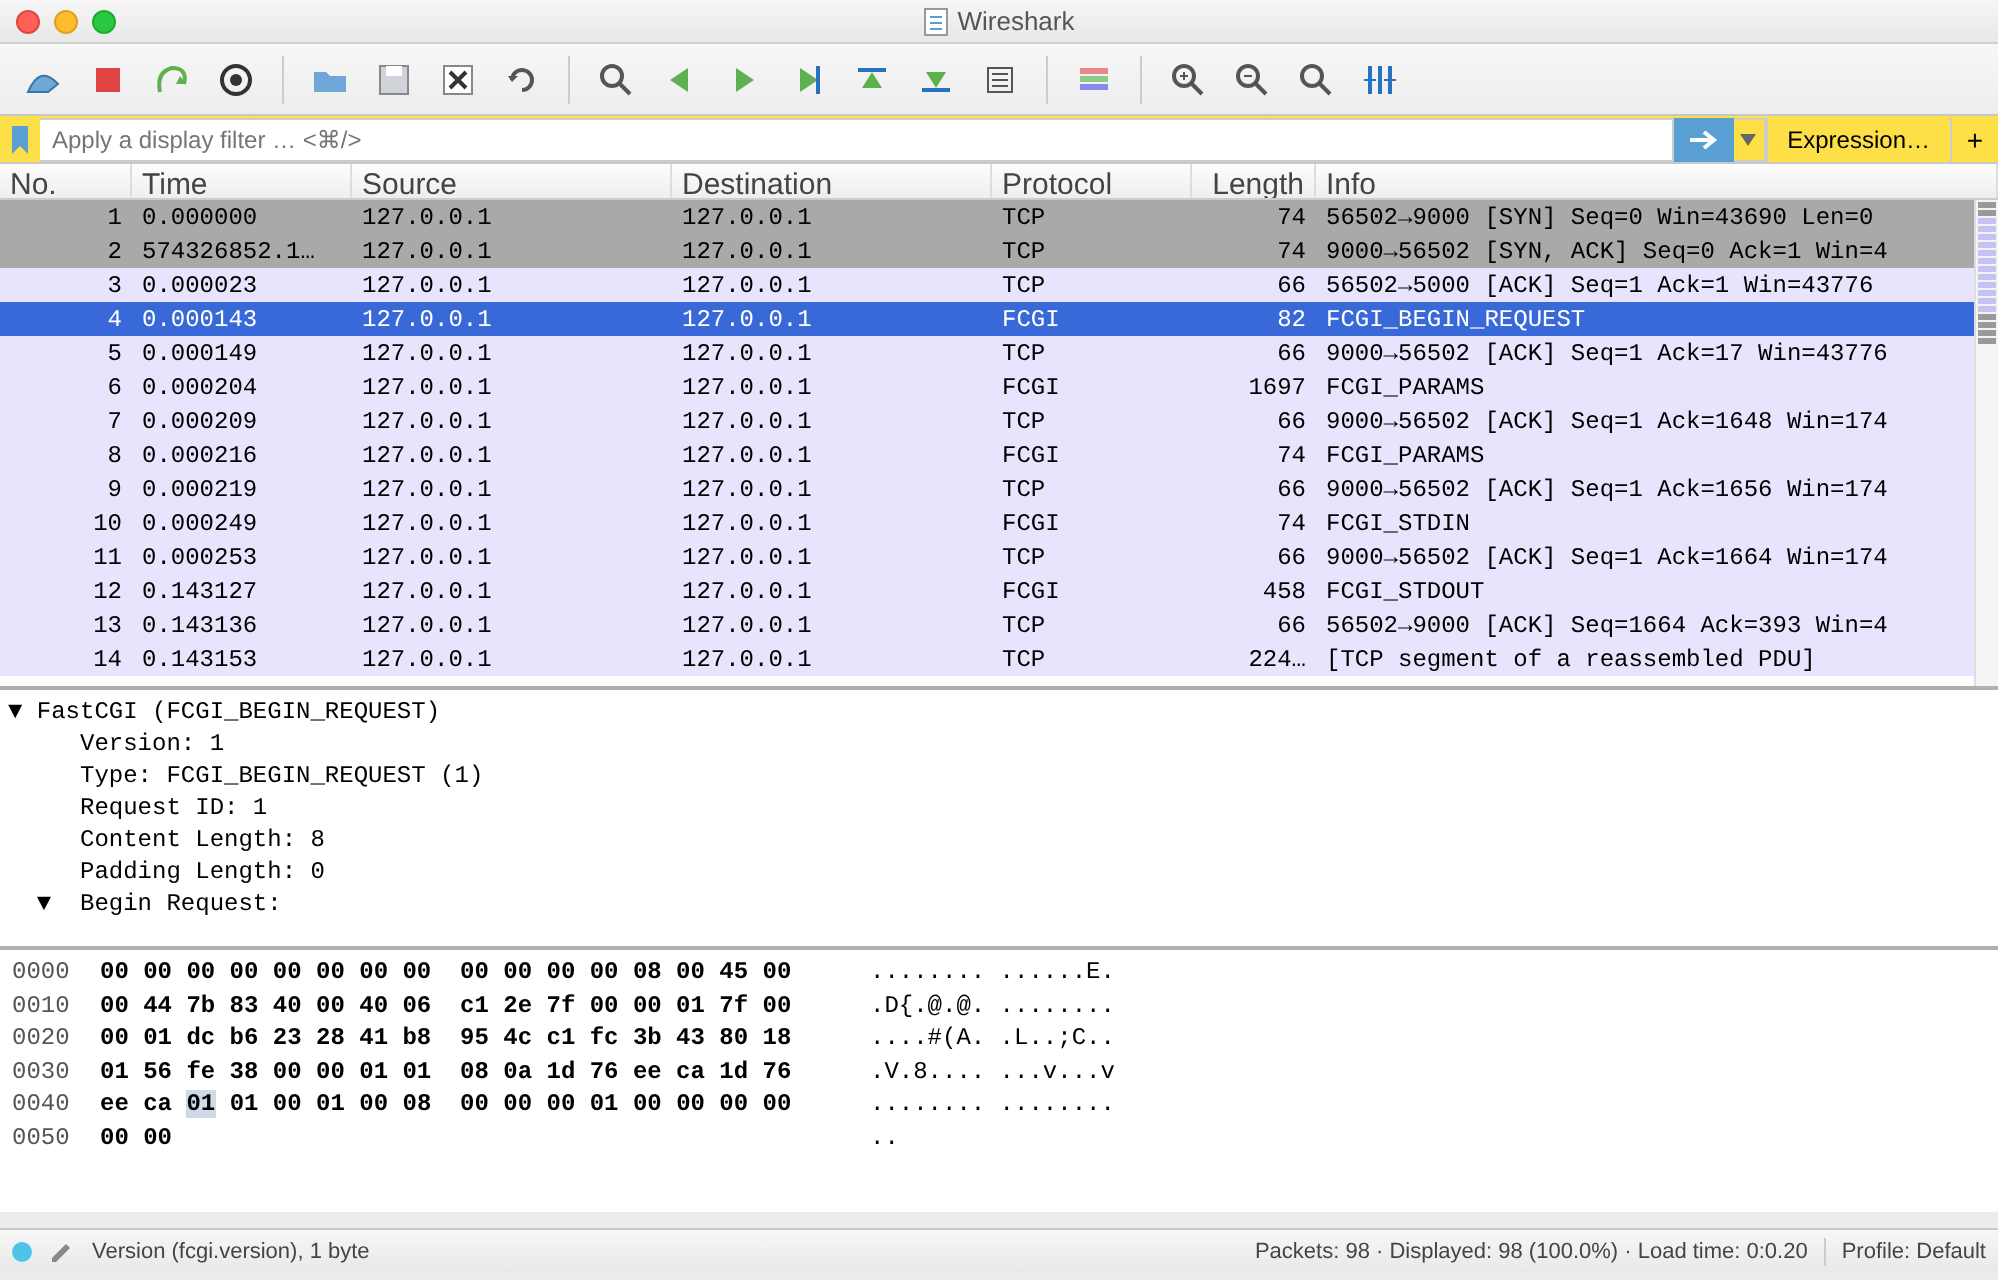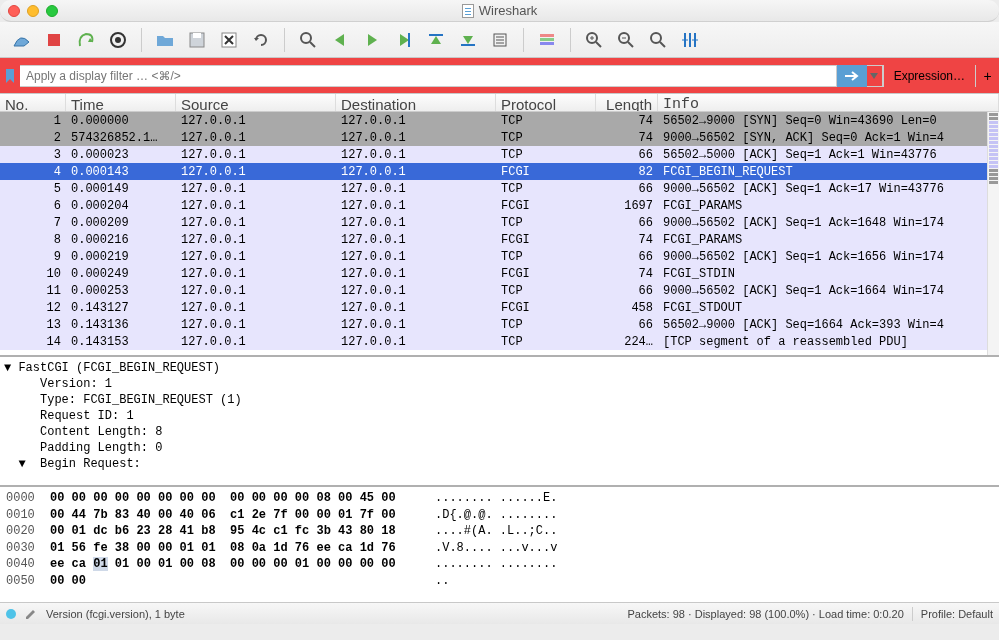--- a/index.html
+++ b/index.html
@@ -13,21 +13,20 @@
   position: relative;
 }
 .titlebar {
   height: 22px;
   background: linear-gradient(#f6f6f6, #e8e8e8);
   border-bottom: 1px solid #d0d0d0;
   display: flex;
   align-items: center;
   position: relative;
   justify-content: center;
-  border-radius: 11px;
 }
 .traffic-lights { position: absolute; left: 8px; display: flex; gap: 7px; }
 .tl { width: 12px; height: 12px; border-radius: 50%; }
 .tl.red { background: #ff5f57; border:1px solid #e24640;}
 .tl.yellow { background: #ffbd2e; border:1px solid #dfa023;}
 .tl.green { background: #28c940; border:1px solid #1dad2c;}
 .title-wrap { display:flex; align-items:center; gap:5px; color:#555; font-size:13px;}
 .doc-icon { width:12px; height:14px; background:#fff; border:1px solid #999; position:relative;}
 .doc-icon::after{content:""; position:absolute; left:2px; right:2px; top:3px; height:1px; background:#5a9fd4; box-shadow:0 3px 0 #5a9fd4, 0 6px 0 #5a9fd4;}
 .toolbar {
@@ -37,21 +36,21 @@
   display: flex;
   align-items: center;
   padding: 0 8px;
   gap: 4px;
 }
 .tb-sep { width:1px; height:24px; background:#ccc; margin:0 5px;}
 .tb-btn { width:28px; height:28px; display:flex; align-items:center; justify-content:center; border-radius:3px;}
 .tb-btn svg { width:20px; height:20px; }
 
 .filter-bar {
-  height: 36px; background:#ef4444; border-bottom:1px solid #c8c8c8;
+  height: 24px; background:#fde047; border-bottom:1px solid #c8c8c8;
   display:flex; align-items:center;
 }
 .bm-icon { width:20px; height:22px; display:flex; align-items:center; justify-content:center;}
 .filter-input {
   flex:1; border:1px solid #ccc; border-left:none; height:22px; padding:0 6px;
   font-size:12px; color:#888; outline:none; font-family:inherit;
 }
 .go-btn {
   width:30px; height:22px; background:#5a9fd4; display:flex; align-items:center; justify-content:center;
 }
@@ -70,21 +69,21 @@
   display:flex; height:18px; background:linear-gradient(#fdfdfd,#eee);
   border-bottom:1px solid #ccc; font-size:15px; color:#444;
 }
 .pl-header > div { padding:2px 5px; border-right:1px solid #ddd; overflow:hidden;}
 .c-no{width:66px; text-align:left;}
 .c-time{width:110px;}
 .c-src{width:160px;}
 .c-dst{width:160px;}
 .c-proto{width:100px;}
 .c-len{width:62px; text-align:right; padding-right:8px;}
-.c-info{flex:1;font-family:Liberation Mono, monospace;}
+.c-info{flex:1;}
 .pl-body{overflow-y:auto; height:245px; font-family:"Andale Mono","Courier New",monospace; font-size:12px;}
 .pl-row{display:flex; height:17px; align-items:center;}
 .pl-row > div{padding:0 5px; overflow:hidden; white-space:nowrap;}
 .r-no{width:66px; text-align:right;}
 .r-time{width:110px;}
 .r-src{width:160px;}
 .r-dst{width:160px;}
 .r-proto{width:100px;}
 .r-len{width:62px; text-align:right;}
 .r-info{flex:1;}
@@ -108,21 +107,21 @@
   font-family:"Andale Mono","Courier New",monospace; font-size:12px;
   padding:3px 6px; overflow:auto; white-space:pre; line-height:16.5px;
 }
 .hex-row{display:flex;justify-content:space-between;}
 .hx-off{width:44px; color:#555;}
 .hx-bytes{width:385px;font-weight:bold;}
 .hx-ascii{flex:1;}
 .hx-hl{background:#cfd9e8;}
 
 .statusbar{
-  position:absolute; bottom:16px; left:0; right:0;
+  position:absolute; bottom:4px; left:0; right:0;
   height:22px; background:linear-gradient(#f7f7f7,#e8e8e8);
   border-top:1px solid #c8c8c8;
   display:flex; align-items:center; font-size:11px; color:#444; padding:0 6px;
 }
 .sb-dot{width:10px;height:10px; border-radius:50%; background:#4fc3e8; margin-right:8px;}
 .sb-sep{width:1px; height:14px; background:#ccc; margin:0 8px;}
 .sb-right{margin-left:auto; display:flex; align-items:center;}
 </style>
 </head>
 <body>

